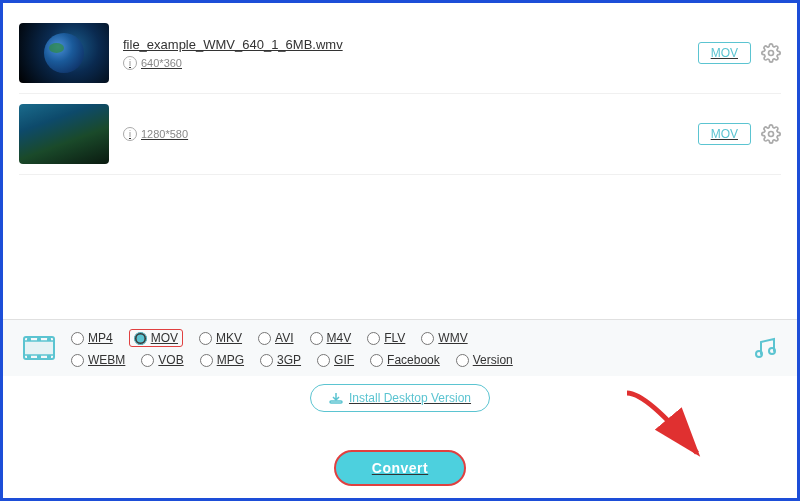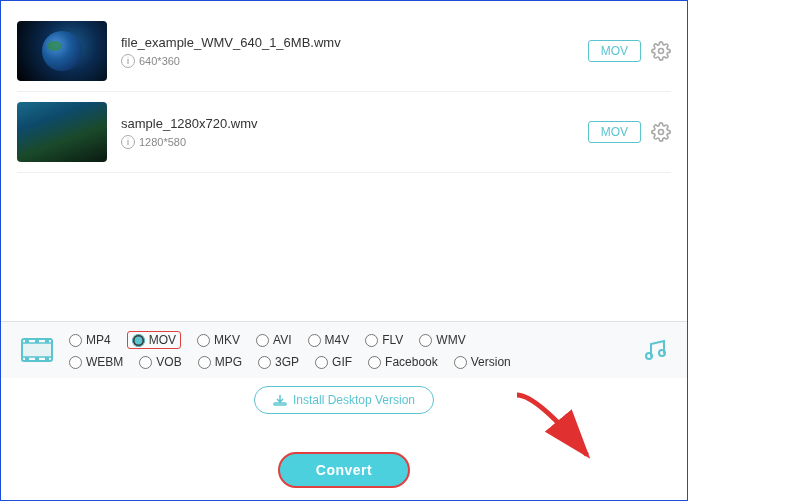--- a/index.html
+++ b/index.html
@@ -6,26 +6,27 @@
     body {
       width: 800px;
       height: 501px;
       background: #fff;
       font-family: Arial, sans-serif;
       font-size: 13px;
       color: #333;
       overflow: hidden;
     }
     .app-container {
-      width: 688px;
+      width: 800px;
       height: 501px;
       background: #fff;
       display: flex;
       flex-direction: column;
-      border: 1px solid #1d4ed8;
+      border: 3px solid #1d4ed8;
+      text-decoration: underline;
     }
     .file-list {
       flex: 1;
       overflow-y: auto;
       padding: 10px 16px;
     }
     .file-item {
       display: flex;
       align-items: center;
       padding: 10px 0;
@@ -232,21 +233,20 @@
           <circle cx="12" cy="12" r="3"></circle>
           <path d="M19.4 15a1.65 1.65 0 0 0 .33 1.82l.06.06a2 2 0 1 1-2.83 2.83l-.06-.06a1.65 1.65 0 0 0-1.82-.33 1.65 1.65 0 0 0-1 1.51V21a2 2 0 1 1-4 0v-.09A1.65 1.65 0 0 0 9 19.4a1.65 1.65 0 0 0-1.82.33l-.06.06a2 2 0 1 1-2.83-2.83l.06-.06A1.65 1.65 0 0 0 4.68 15a1.65 1.65 0 0 0-1.51-1H3a2 2 0 1 1 0-4h.09A1.65 1.65 0 0 0 4.6 9a1.65 1.65 0 0 0-.33-1.82l-.06-.06a2 2 0 1 1 2.83-2.83l.06.06A1.65 1.65 0 0 0 9 4.68a1.65 1.65 0 0 0 1-1.51V3a2 2 0 1 1 4 0v.09a1.65 1.65 0 0 0 1 1.51 1.65 1.65 0 0 0 1.82-.33l.06-.06a2 2 0 1 1 2.83 2.83l-.06.06A1.65 1.65 0 0 0 19.4 9a1.65 1.65 0 0 0 1.51 1H21a2 2 0 1 1 0 4h-.09a1.65 1.65 0 0 0-1.51 1z"></path>
         </svg>
       </div>
     </div>
 
     <div class="file-item">
       <div class="file-thumb thumb2">
       </div>
       <div class="file-info">
-        <div class="file-name">sample_1280x720.wmv</div>
         <div class="file-meta">
           <span class="info-icon">i</span>
           <span>1280*580</span>
         </div>
       </div>
       <div class="file-actions">
         <button class="format-badge">MOV</button>
         <svg class="gear-svg settings-icon" viewBox="0 0 24 24" fill="none" stroke="#aaa" stroke-width="2">
           <circle cx="12" cy="12" r="3"></circle>
           <path d="M19.4 15a1.65 1.65 0 0 0 .33 1.82l.06.06a2 2 0 1 1-2.83 2.83l-.06-.06a1.65 1.65 0 0 0-1.82-.33 1.65 1.65 0 0 0-1 1.51V21a2 2 0 1 1-4 0v-.09A1.65 1.65 0 0 0 9 19.4a1.65 1.65 0 0 0-1.82.33l-.06.06a2 2 0 1 1-2.83-2.83l.06-.06A1.65 1.65 0 0 0 4.68 15a1.65 1.65 0 0 0-1.51-1H3a2 2 0 1 1 0-4h.09A1.65 1.65 0 0 0 4.6 9a1.65 1.65 0 0 0-.33-1.82l-.06-.06a2 2 0 1 1 2.83-2.83l.06.06A1.65 1.65 0 0 0 9 4.68a1.65 1.65 0 0 0 1-1.51V3a2 2 0 1 1 4 0v.09a1.65 1.65 0 0 0 1 1.51 1.65 1.65 0 0 0 1.82-.33l.06-.06a2 2 0 1 1 2.83 2.83l-.06.06A1.65 1.65 0 0 0 19.4 9a1.65 1.65 0 0 0 1.51 1H21a2 2 0 1 1 0 4h-.09a1.65 1.65 0 0 0-1.51 1z"></path>

